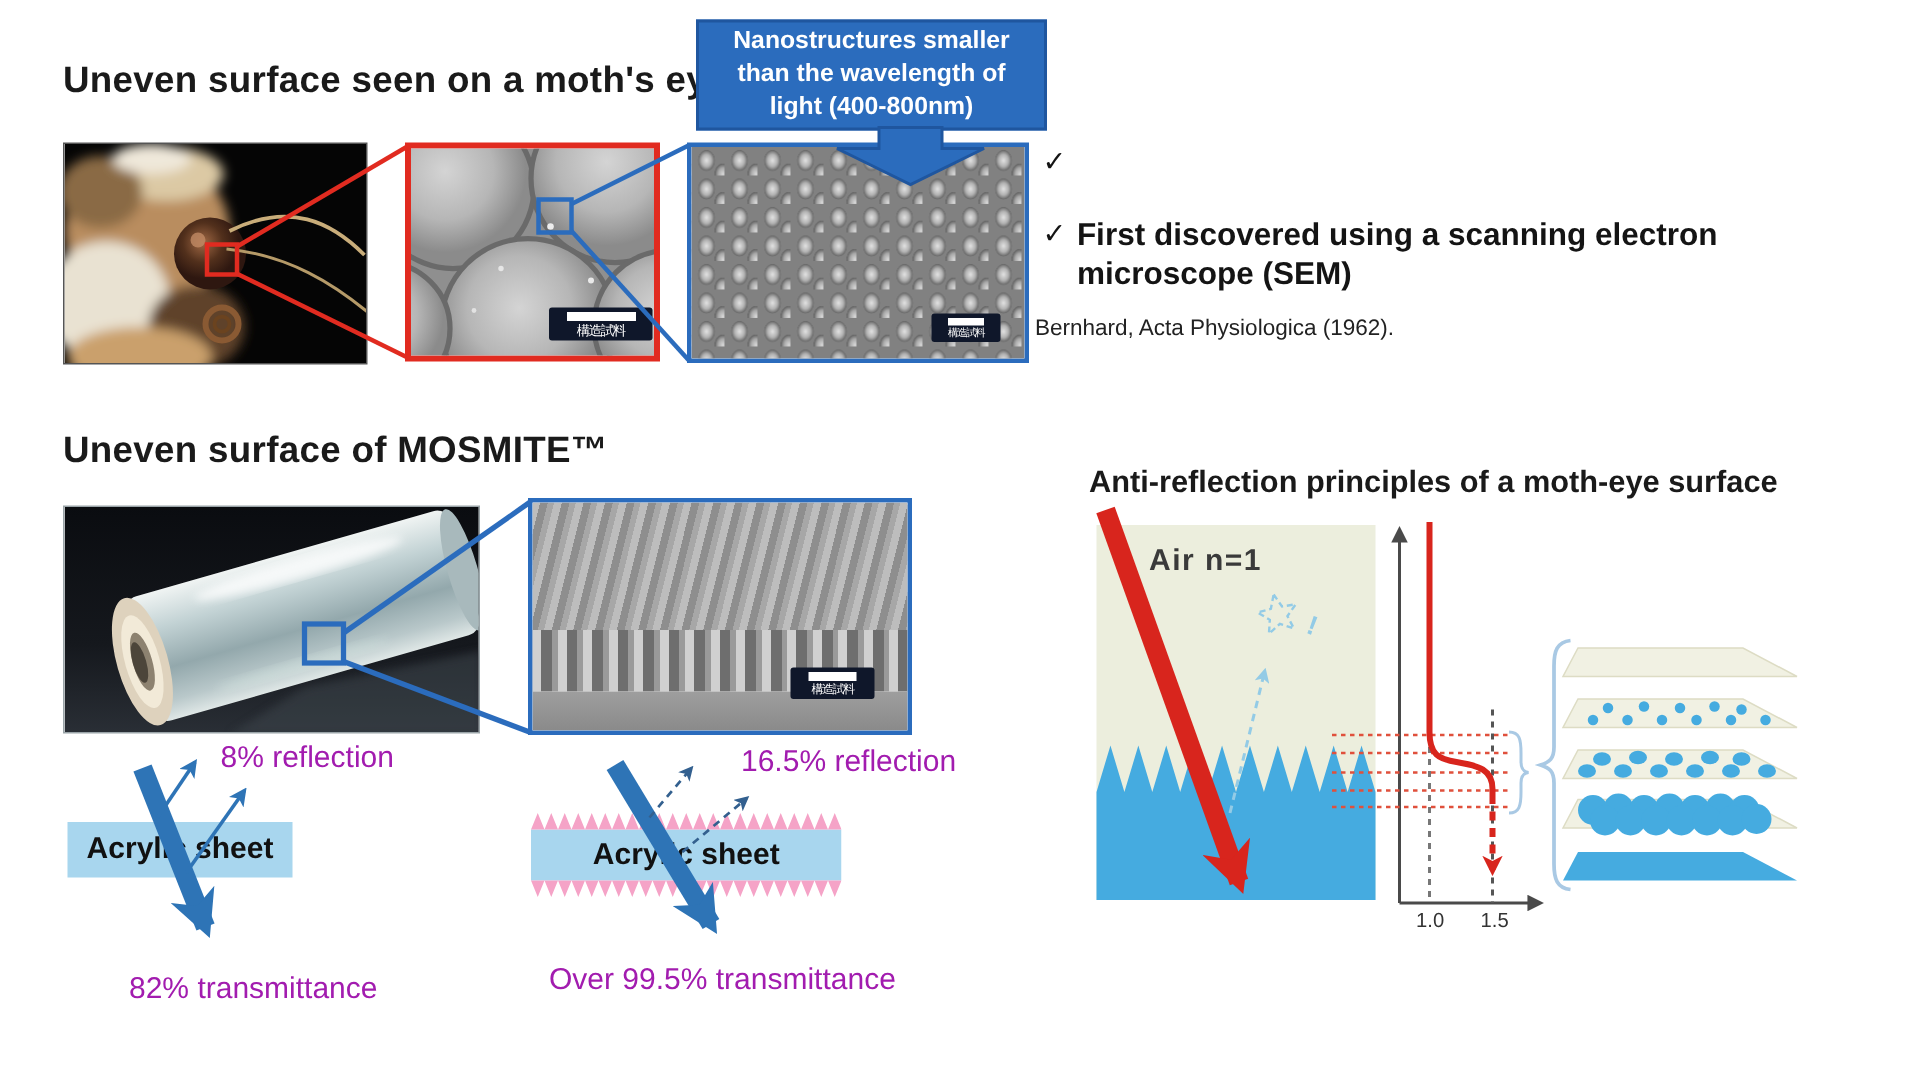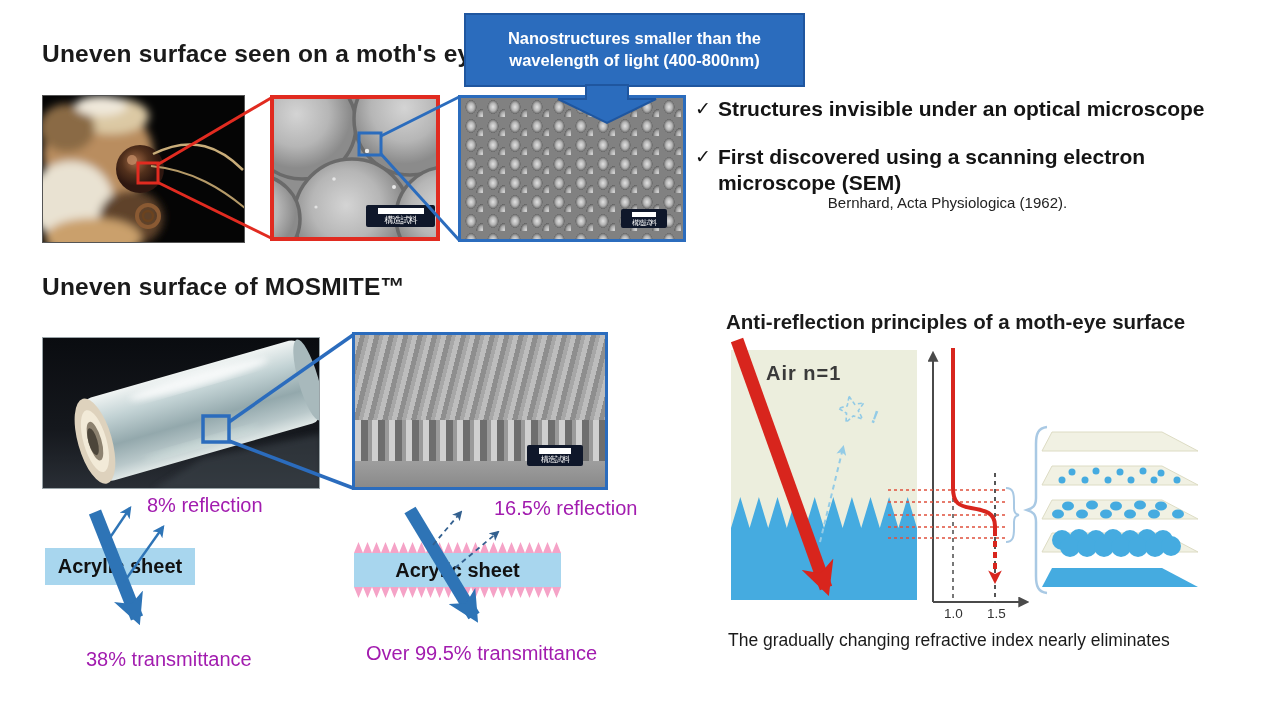--- a/index.html
+++ b/index.html
@@ -2,21 +2,21 @@
 <html><head>
 <meta charset="utf-8">
 <style>
   html,body{margin:0;padding:0;}
   body{width:1280px;height:719px;position:relative;background:#ffffff;overflow:hidden;
        font-family:"Liberation Sans","DejaVu Sans",sans-serif;color:#151515;}
   .abs{position:absolute;}
   .h1{font-size:24.5px;font-weight:700;color:#1a1a1a;letter-spacing:.2px;}
   .h2{font-size:20.5px;font-weight:700;color:#1a1a1a;}
   
-  .callout{left:464px;top:13px;width:341px;height:74px;background:#2b6cbd;border:2.5px solid #1f569f;
+  .callout{left:464px;top:13px;width:234px;height:74px;background:#2b6cbd;border:2.5px solid #1f569f;
            box-sizing:border-box;display:flex;align-items:center;justify-content:flex-end;text-align:center;}
   .callout span{color:#fff;font-weight:700;font-size:16.5px;line-height:1.32;padding:0 10px;}
   
   .bullet{left:695px;width:565px;display:flex;font-size:21px;font-weight:700;color:#141414;line-height:1.25;}
   .bullet .chk{font-weight:400;font-size:19px;margin-right:7px;margin-top:1px;}
   .citation{font-size:15px;color:#222;font-weight:400;}
   
   .photo{box-sizing:border-box;overflow:hidden;}
   .frame-red{border:4px solid #e12b20;}
   .frame-blue{border:3px solid #2b6cbd;}
@@ -44,29 +44,28 @@
 <body>
 
 <div class="abs h1" style="left:42px;top:40px;">Uneven surface seen on a moth's eye</div>
 
 <div class="abs callout">
   <span>Nanostructures smaller than the wavelength of light (400-800nm)</span>
 </div>
 
 <div class="abs bullet" style="top:96px;">
   <span class="chk">✓</span>
-  <span>Structures invisible under an optical microscope</span>
 </div>
 <div class="abs bullet" style="top:144px;">
   <span class="chk">✓</span>
   <span style="width:522px;">First discovered using a scanning electron microscope (SEM)</span>
 </div>
-<div class="abs citation" style="left:690px;top:194px;width:515px;text-align:center;">Bernhard, Acta Physiologica (1962).</div>
-
-<div class="abs h1" style="left:42px;top:273px;">Uneven surface of MOSMITE™</div>
+<div class="abs citation" style="left:690px;top:210px;width:515px;text-align:left;">Bernhard, Acta Physiologica (1962).</div>
+
+<div class="abs h1" style="left:42px;top:287px;">Uneven surface of MOSMITE™</div>
 
 <div class="abs photo" style="left:42px;top:95px;width:203px;height:148px;border:1px solid #555;">
   <svg width="203" height="148" viewBox="0 0 203 148">
     <defs>
       <radialGradient id="eyeGrad" cx="40%" cy="35%">
         <stop offset="0%" stop-color="#a06844"></stop>
           <stop offset="55%" stop-color="#52301c"></stop>
           <stop offset="100%" stop-color="#2e1710"></stop>
       </radialGradient>
       <filter id="blur4">
@@ -168,21 +167,21 @@
 </div>
 <div class="abs scalebox" style="left:527px;top:445px;width:56px;">
   <div class="bar" style="width:32px;"></div>
   <div class="lbl" style="font-size:8px;">構造試料</div>
 </div>
 
 <div class="abs lab" style="left:147px;top:494px;">8% reflection</div>
 <div class="abs sheet-plain sheet-label">
   <span>Acrylic sheet</span>
 </div>
-<div class="abs lab" style="left:86px;top:648px;">38% transmittance</div>
+<div class="abs lab" style="left:86px;top:648px;">82% transmittance</div>
 
 <div class="abs lab" style="left:494px;top:497px;">16.5% reflection</div>
 <div class="abs" style="left:354px;top:542px;">
   <svg width="207" height="56" viewBox="0 0 207 56">
     <rect x="0" y="11" width="207" height="34" fill="#a8d6ee"></rect>
     <path fill="#f5a3c7" d="M0,11 l4.5,-11 4.5,11 4.5,-11 4.5,11 4.5,-11 4.5,11 4.5,-11 4.5,11 4.5,-11 4.5,11 4.5,-11 4.5,11 4.5,-11 4.5,11 4.5,-11 4.5,11 4.5,-11 4.5,11 4.5,-11 4.5,11 4.5,-11 4.5,11 4.5,-11 4.5,11 4.5,-11 4.5,11 4.5,-11 4.5,11 4.5,-11 4.5,11 4.5,-11 4.5,11 4.5,-11 4.5,11 4.5,-11 4.5,11 4.5,-11 4.5,11 4.5,-11 4.5,11 4.5,-11 4.5,11 4.5,-11 4.5,11 4.5,-11 4.5,11 Z"></path>
     <g transform="translate(0,56) scale(1,-1)">
       <path fill="#f5a3c7" d="M0,11 l4.5,-11 4.5,11 4.5,-11 4.5,11 4.5,-11 4.5,11 4.5,-11 4.5,11 4.5,-11 4.5,11 4.5,-11 4.5,11 4.5,-11 4.5,11 4.5,-11 4.5,11 4.5,-11 4.5,11 4.5,-11 4.5,11 4.5,-11 4.5,11 4.5,-11 4.5,11 4.5,-11 4.5,11 4.5,-11 4.5,11 4.5,-11 4.5,11 4.5,-11 4.5,11 4.5,-11 4.5,11 4.5,-11 4.5,11 4.5,-11 4.5,11 4.5,-11 4.5,11 4.5,-11 4.5,11 4.5,-11 4.5,11 4.5,-11 4.5,11 Z"></path>
     </g>
   </svg>
@@ -290,21 +289,20 @@
           <circle cx="438" cy="217" r="10"></circle>
           <circle cx="455" cy="217" r="10"></circle>
           <circle cx="471" cy="216" r="10"></circle>
       </g>
     </g>
     <polygon points="352,238 462,238 498,257 342,257" fill="#45abe0"></polygon>
   </g>
 </svg>
 
 <div class="abs caption" style="left:728px;top:628px;width:500px;">
-  <div>The gradually changing refractive index nearly eliminates</div>
 </div>
 
 <svg class="abs overlay" style="left:0;top:0;" width="1280" height="719" viewBox="0 0 1280 719">
   <defs>
     <marker id="mBlueThick" viewBox="0 0 12 12" refX="9" refY="6" markerWidth="2.4" markerHeight="2.4" orient="auto">
       <path d="M0,0 L12,6 L0,12 L3.2,6 Z" fill="#2e74b6"></path>
     </marker>
     <marker id="mBlueThin" viewBox="0 0 10 10" refX="8" refY="5" markerWidth="5" markerHeight="5" orient="auto">
       <path d="M0,0 L10,5 L0,10 L2.6,5 Z" fill="#2e74b6"></path>
     </marker>

